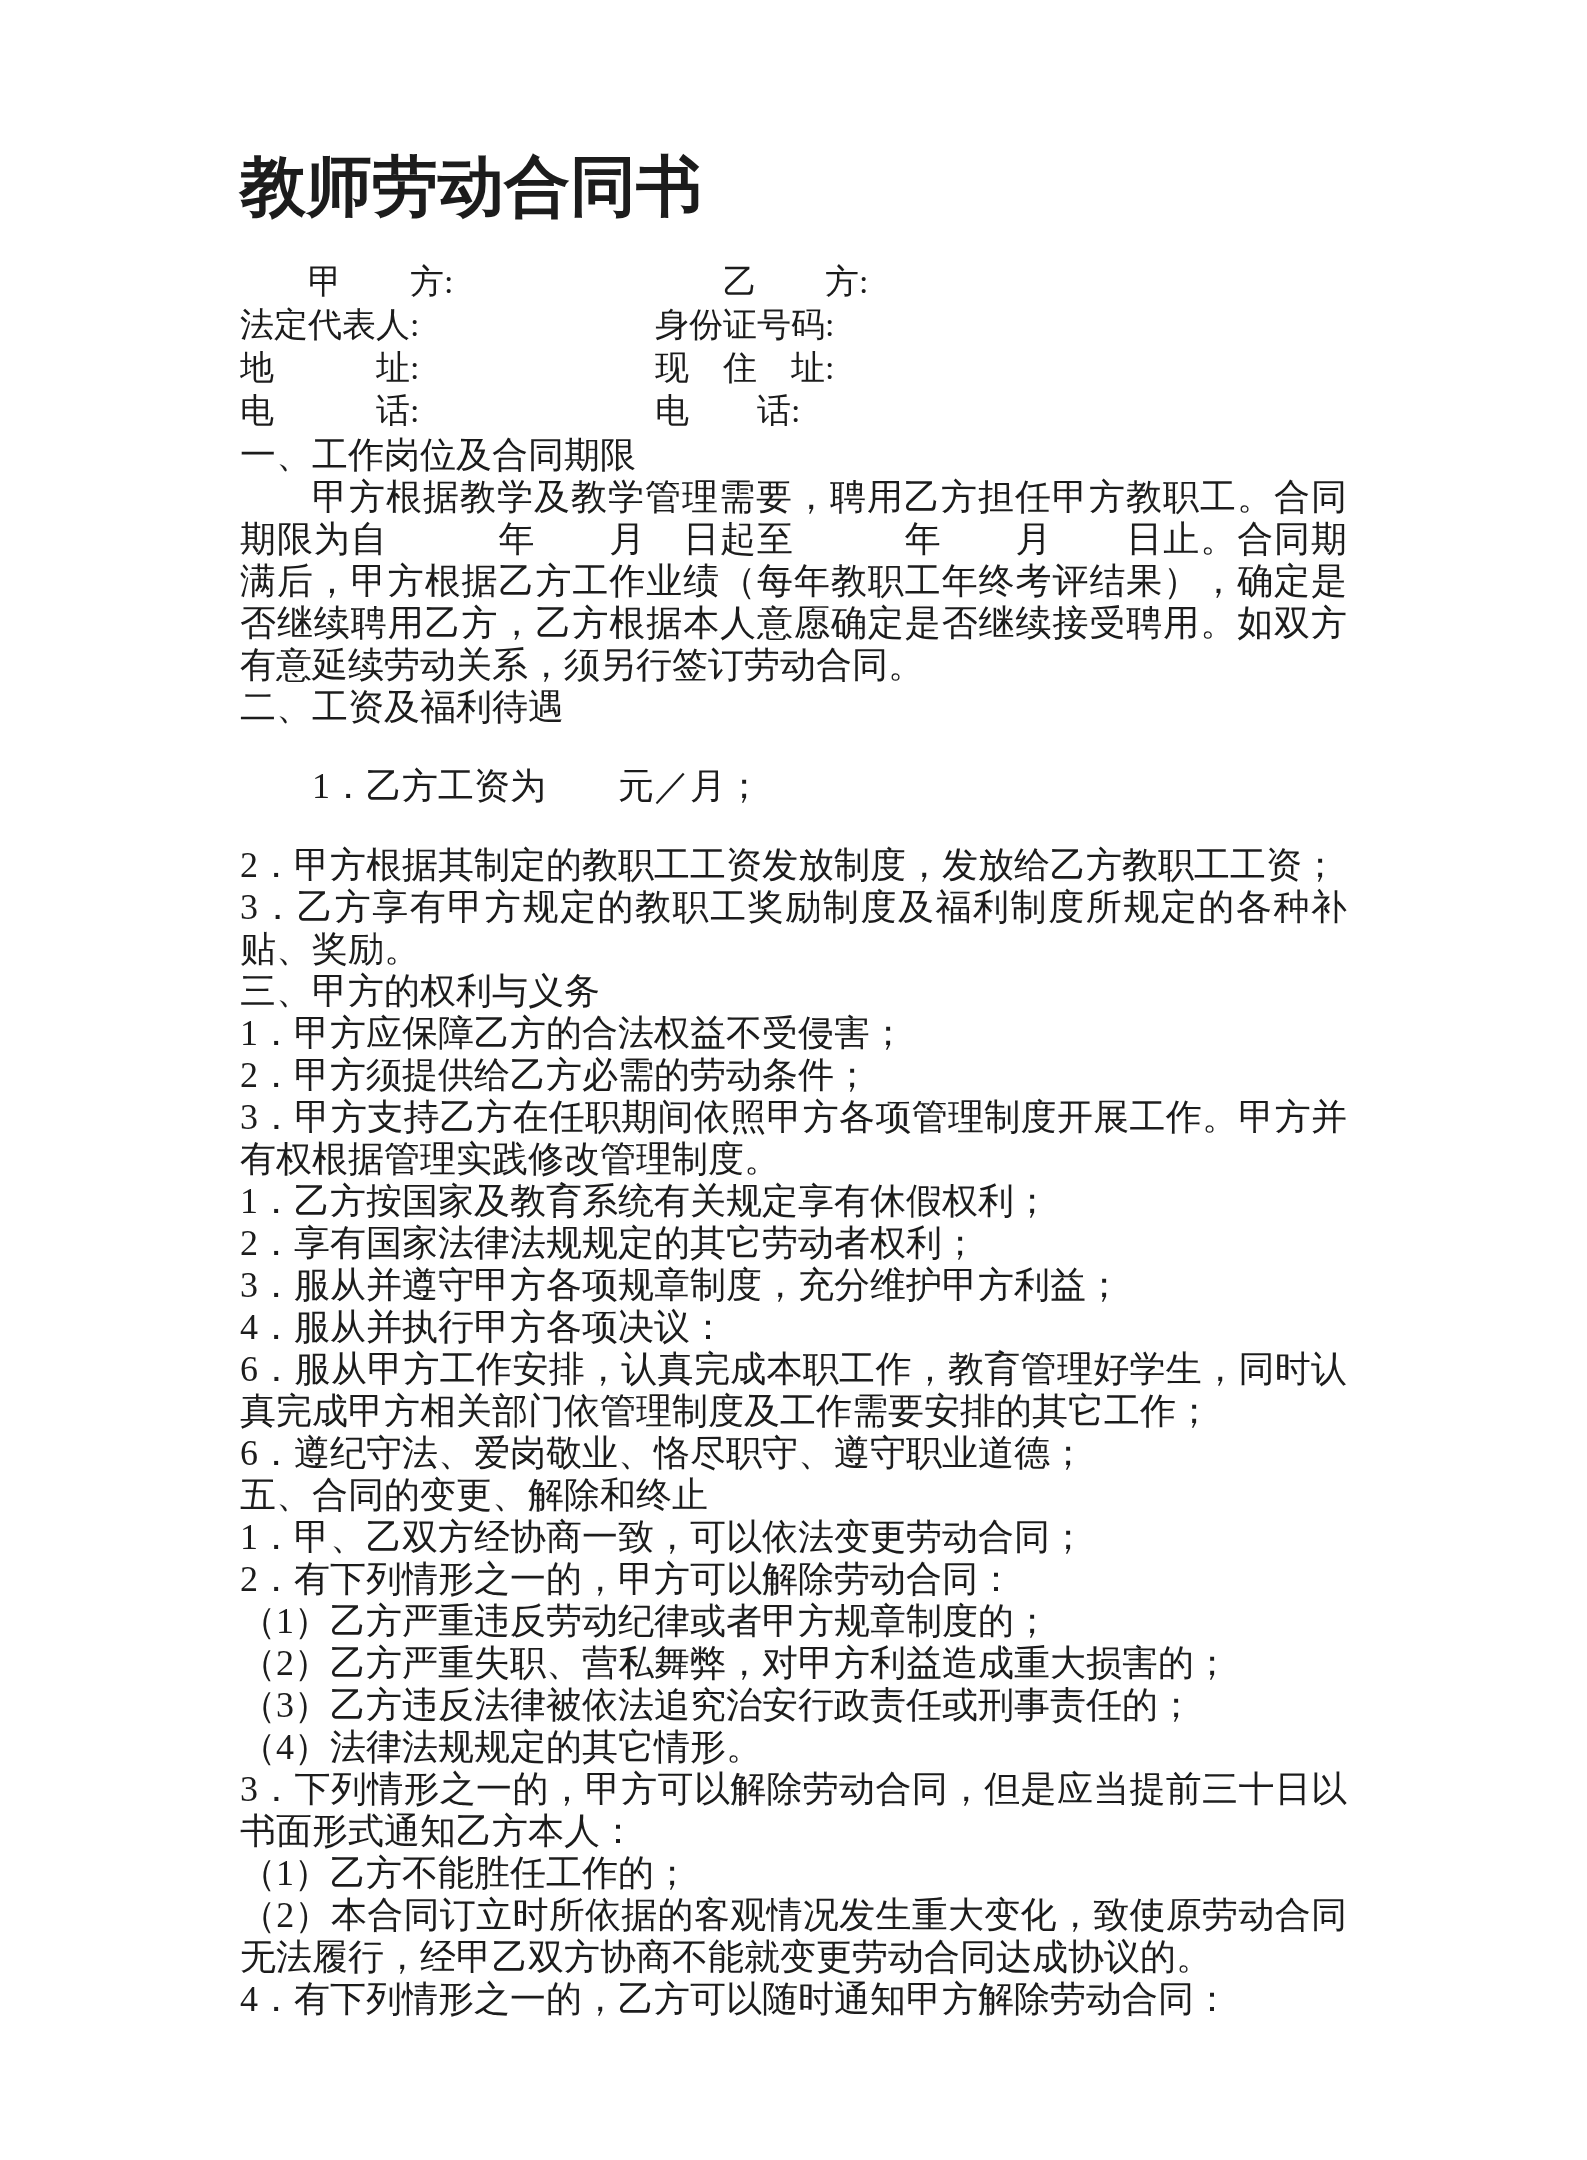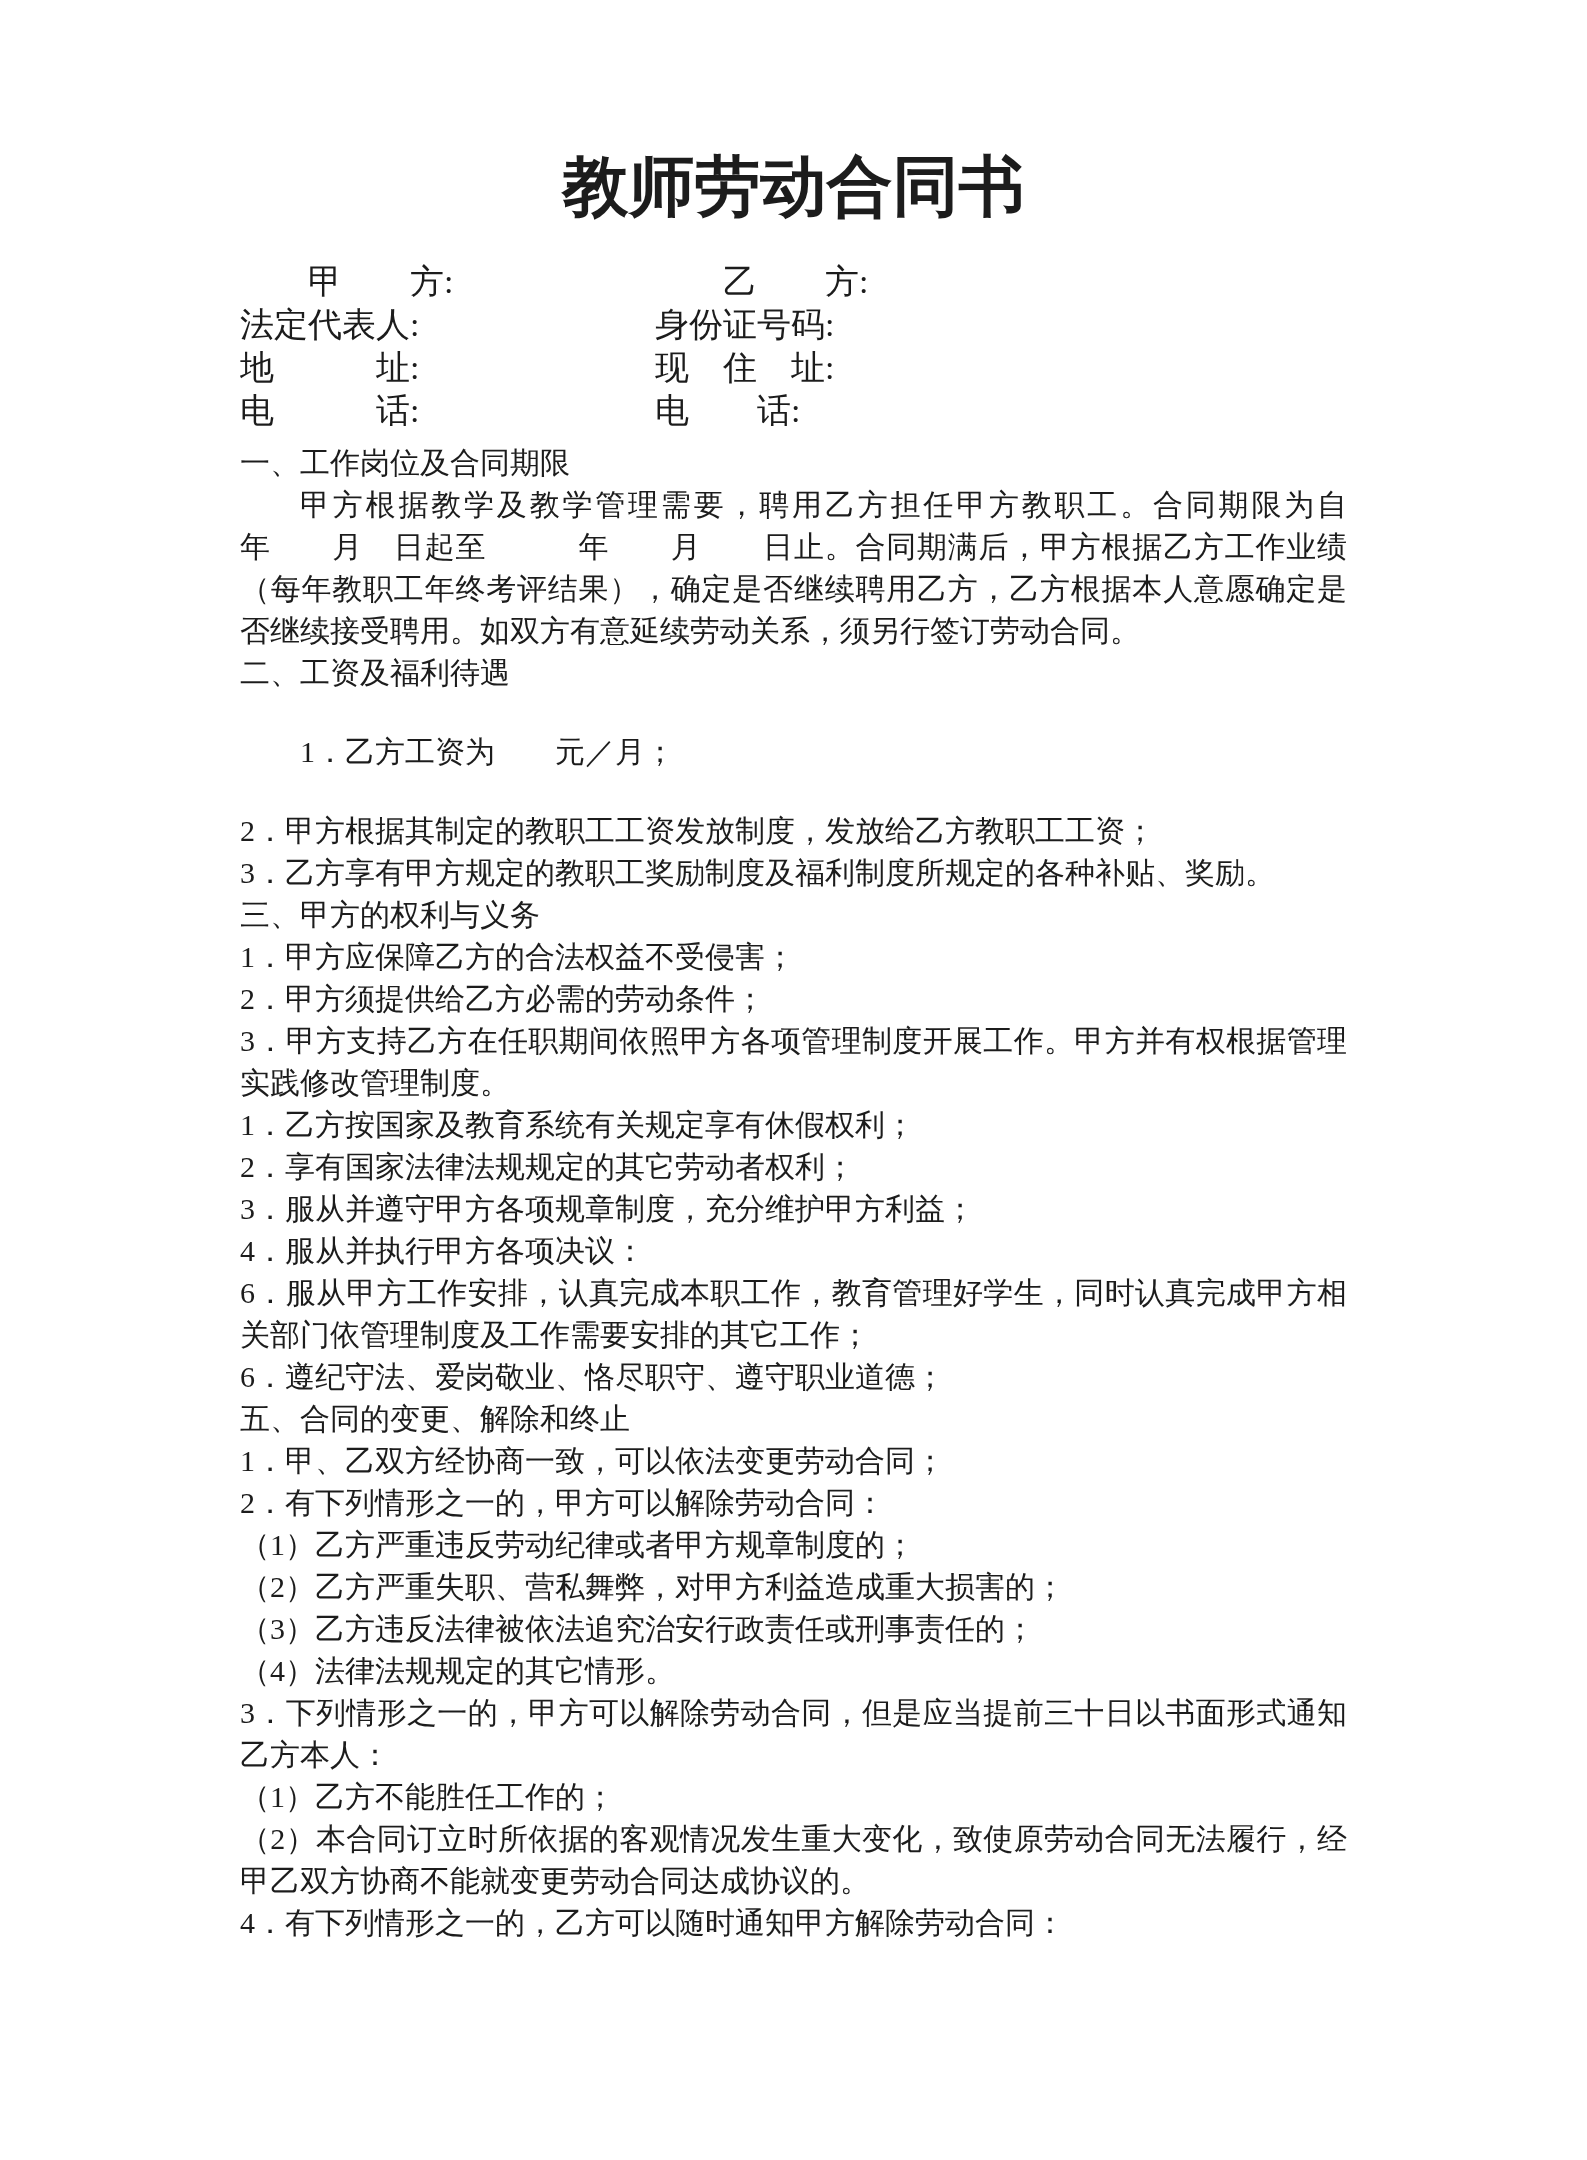--- a/index.html
+++ b/index.html
@@ -15,34 +15,34 @@
     width: 1587px;
     height: 2160px;
     padding: 150px 240px 0 240px;
     overflow: hidden;
     background: #ffffff;
   }
   .doc-title {
     font-size: 66px;
     line-height: 74px;
     font-weight: 700;
-    text-align: center;
+    text-align: left;
     white-space: nowrap;
   }
   .parties {
     margin-top: 36px;
     font-size: 34px;
     line-height: 43px;
   }
   .party-row { position: relative; }
   .pr-left  { display: inline-block; white-space: pre; }
   .pr-right { position: absolute; left: 415px; top: 0; white-space: pre; }
   .content {
-    margin-top: 10px;
-    font-size: 30px;
+    margin-top: 2px;
+    font-size: 36px;
     line-height: 42px;
     text-align: justify;
   }
   .content .para { margin: 0; white-space: pre-wrap; }
   .content .para[data-type="para"] { text-indent: 2em; }
   .content .para[data-type="item-spaced"] { text-indent: 2em; margin: 37px 0; }
 </style>
 </head>
 <body>
 

